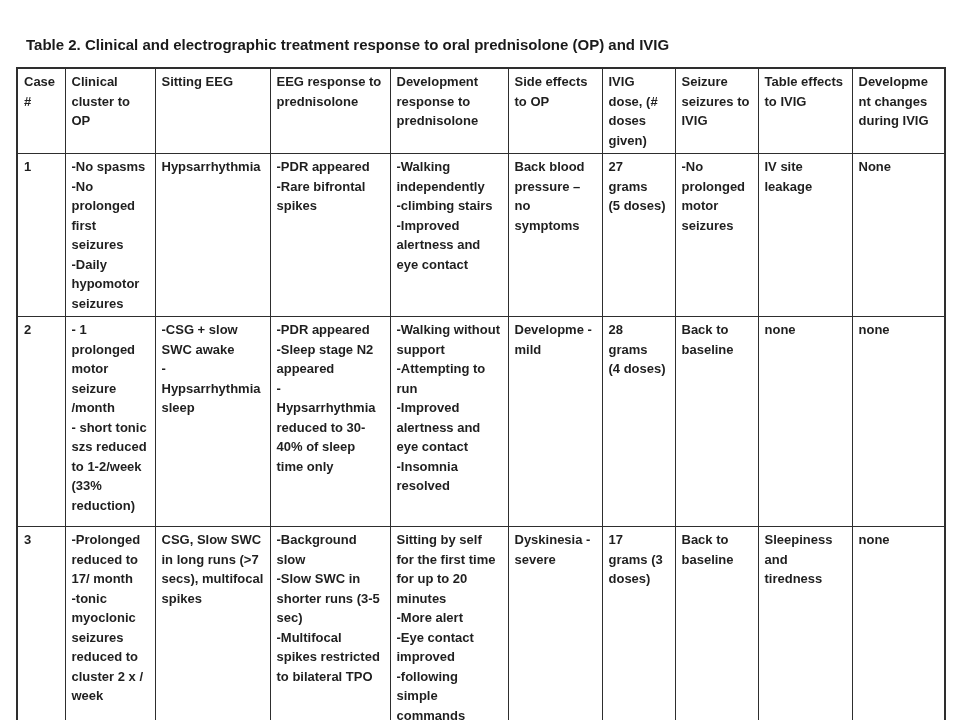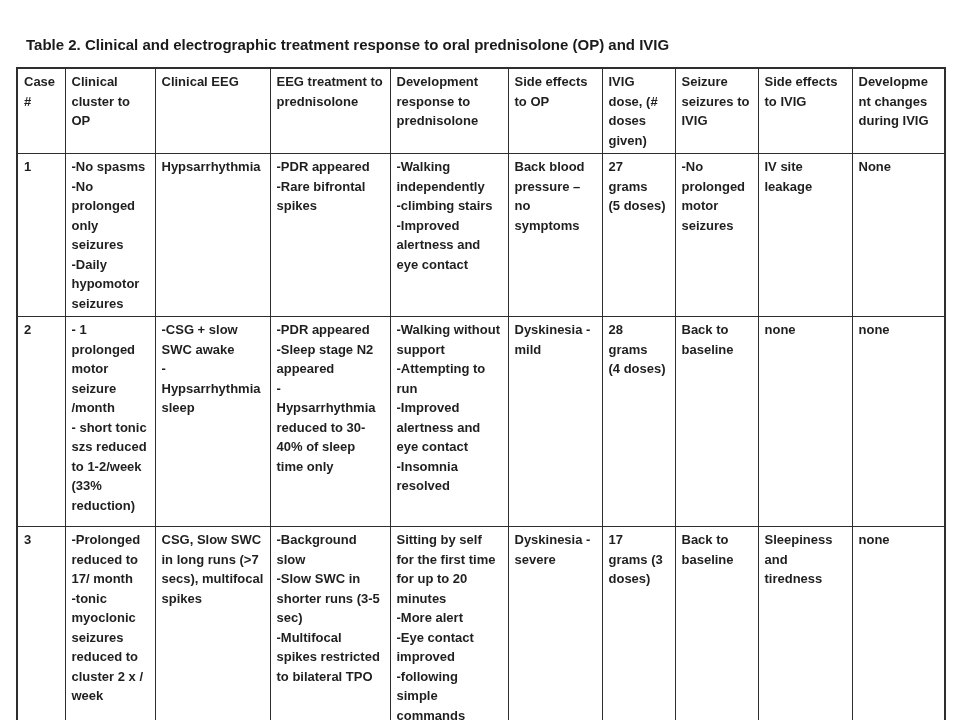--- a/index.html
+++ b/index.html
@@ -74,37 +74,37 @@
       <col style="width:94px">
       <col style="width:73px">
       <col style="width:83px">
       <col style="width:94px">
       <col style="width:93px">
     </colgroup>
     <thead>
       <tr class="header-row">
         <th>Case #</th>
         <th>Clinical cluster to OP</th>
-        <th>Clinical EEG</th>
-        <th>EEG treatment to prednisolone</th>
+        <th>Sitting EEG</th>
+        <th>EEG response to prednisolone</th>
         <th>Development response to prednisolone</th>
         <th>Side effects to OP</th>
         <th>IVIG dose, (# doses given)</th>
         <th>Seizure seizures to IVIG</th>
-        <th>Side effects to IVIG</th>
+        <th>Table effects to IVIG</th>
         <th>Developme
 nt changes
 during IVIG</th>
       </tr>
     </thead>
     <tbody>
       <tr class="case-row-1">
         <td>1</td>
         <td>-No spasms
--No prolonged only seizures
+-No prolonged first seizures
 -Daily hypomotor seizures</td>
         <td>Hypsarrhythmia</td>
         <td>-PDR appeared
 -Rare bifrontal spikes</td>
         <td>-Walking independently
 -climbing stairs
 -Improved alertness and eye contact</td>
         <td>Back blood pressure – no symptoms</td>
         <td>27
 grams
@@ -121,21 +121,21 @@
 -
 Hypsarrhythmia sleep</td>
         <td>-PDR appeared
 -Sleep stage N2 appeared
 -
 Hypsarrhythmia reduced to 30-40% of sleep time only</td>
         <td>-Walking without support
 -Attempting to run
 -Improved alertness and eye contact
 -Insomnia resolved</td>
-        <td>Dyskinesia - mild</td>
+        <td>Developme - mild</td>
         <td>28
 grams
 (4 doses)</td>
         <td>Back to baseline</td>
         <td>none</td>
         <td>none</td>
       </tr>
       <tr class="case-row-3">
         <td>3</td>
         <td>-Prolonged reduced to 17/ month

